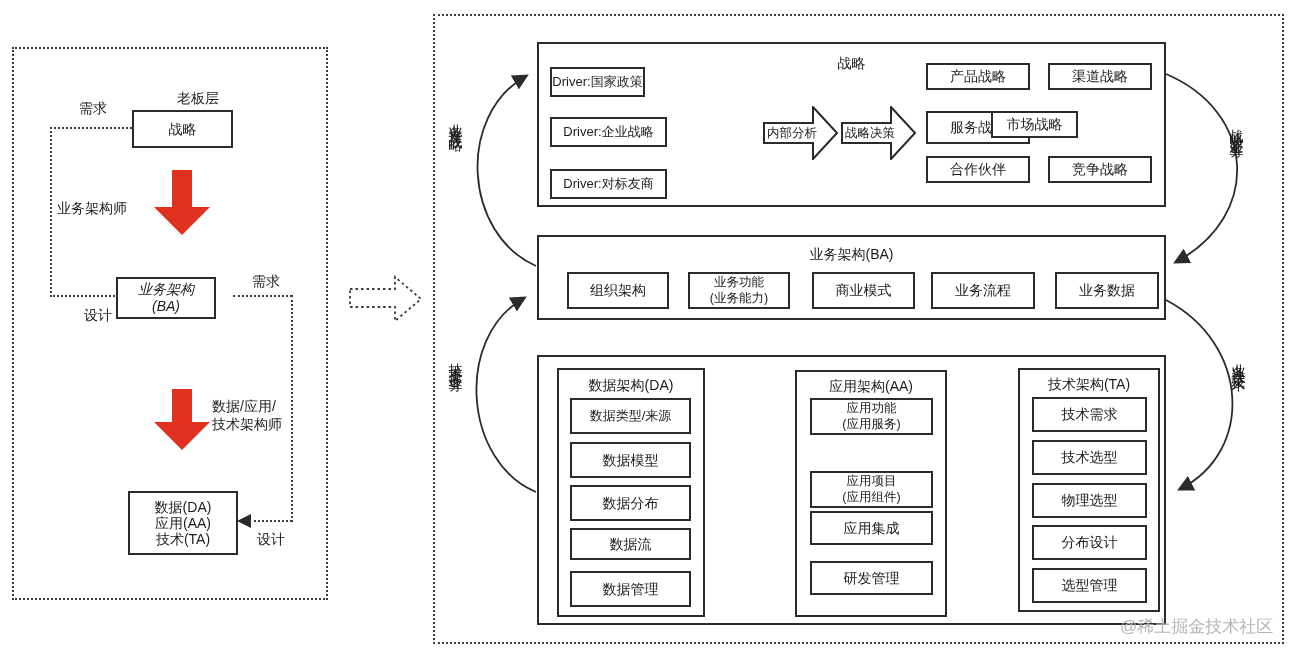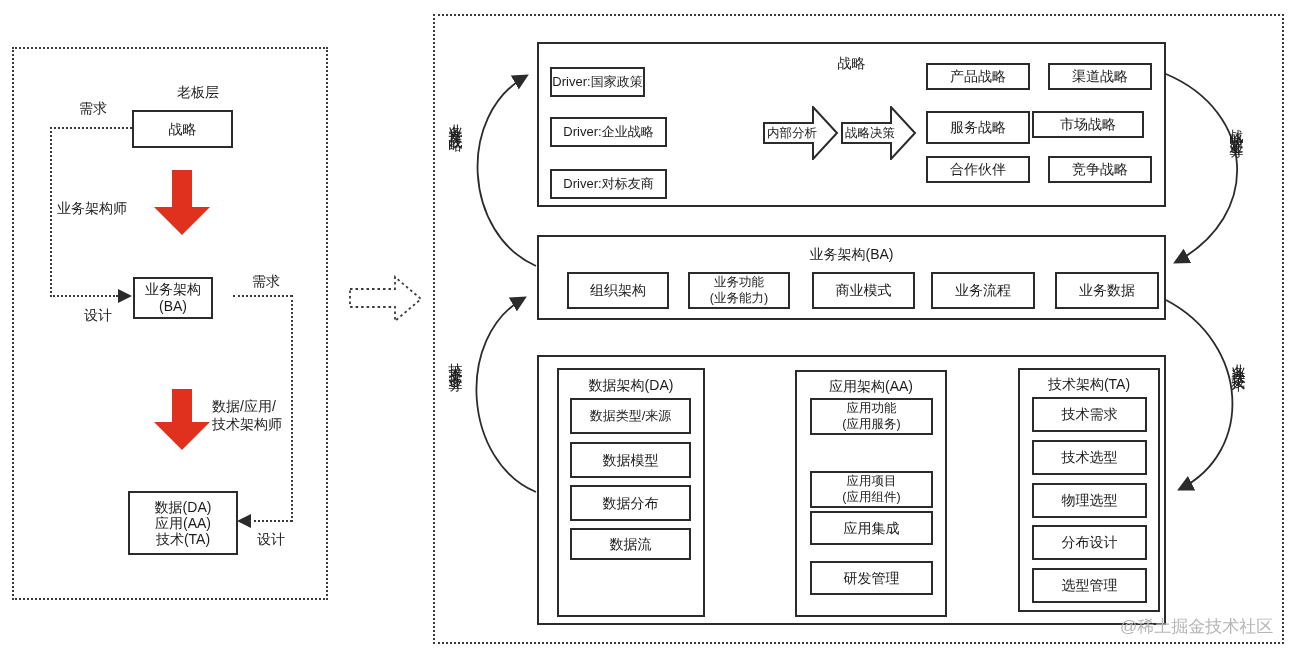--- a/index.html
+++ b/index.html
@@ -50,38 +50,38 @@
     <path d="M 536 492 C 464 462 454 338 524 298" fill="none" stroke="#2b2b2b" stroke-width="1.8" marker-end="url(#ah)"></path>
     <path d="M 1166 74 C 1256 112 1262 216 1176 262" fill="none" stroke="#2b2b2b" stroke-width="1.8" marker-end="url(#ah)"></path>
     <path d="M 1166 300 C 1250 344 1254 452 1180 489" fill="none" stroke="#2b2b2b" stroke-width="1.8" marker-end="url(#ah)"></path>
     <polygon points="350,289 395,289 395,277 421,299 395,321 395,307 350,307" fill="#ffffff" stroke="#3a3a3a" stroke-width="1.8" stroke-dasharray="2.5 3"></polygon>
     <polygon points="118,289 132,296 118,303" fill="#2b2b2b"></polygon>
     <polygon points="251,514 237,521 251,528" fill="#2b2b2b"></polygon>
   </svg>
 
   <div class="panel" style="left:12px;top:47px;width:316px;height:553px;"></div>
 
-  <div class="title" style="left:148px;top:84px;width:100px;">老板层</div>
+  <div class="title" style="left:148px;top:90px;width:100px;">老板层</div>
 
   <div class="label" style="left:79px;top:99px;">需求</div>
 
   <div class="sbox" style="left:132px;top:110px;width:101px;height:38px;">战略</div>
 
   <div class="dot-h" style="left:50px;top:127px;width:82px;"></div>
   <div class="dot-v" style="left:50px;top:127px;height:170px;"></div>
   <div class="dot-h" style="left:50px;top:295px;width:68px;"></div>
 
   <div class="label" style="left:57px;top:199px;">业务架构师</div>
 
   <div>
     <div class="red-stem" style="left:172px;top:170px;width:20px;height:38px;"></div>
     <div class="red-head" style="left:154px;top:207px;"></div>
   </div>
 
-  <div class="sbox" style="left:133px;top:277px;width:80px;height:42px;">业务架构
+  <div class="sbox" style="left:116px;top:277px;width:100px;height:42px;font-style:italic;">业务架构
 (BA)</div>
 
   <div class="label" style="left:252px;top:272px;">需求</div>
   <div class="label" style="left:84px;top:306px;">设计</div>
 
   <div class="dot-h" style="left:233px;top:295px;width:59px;"></div>
   <div class="dot-v" style="left:291px;top:295px;height:227px;"></div>
   <div class="dot-h" style="left:249px;top:520px;width:43px;"></div>
 
   <div class="label" style="left:212px;top:397px;">数据/应用/
@@ -116,21 +116,21 @@
   <div class="proc" style="left:841px;top:106px;">
     <svg width="76" height="54" viewBox="0 0 76 54">
       <polygon points="1,17 50,17 50,1 74,27 50,53 50,37 1,37" fill="#fff" stroke="#2b2b2b" stroke-width="2"></polygon>
     </svg>
     <span class="step-text">战略决策</span>
   </div>
 
   <div class="sbox" style="left:926px;top:63px;width:104px;height:27px;">产品战略</div>
   <div class="sbox" style="left:1048px;top:63px;width:104px;height:27px;">渠道战略</div>
   <div class="sbox" style="left:926px;top:111px;width:104px;height:33px;">服务战略</div>
-  <div class="sbox" style="left:1032px;top:111px;width:112px;height:27px;">市场战略</div>
+  <div class="sbox" style="left:991px;top:111px;width:87px;height:27px;">市场战略</div>
   <div class="sbox" style="left:926px;top:156px;width:104px;height:27px;">合作伙伴</div>
   <div class="sbox" style="left:1048px;top:156px;width:104px;height:27px;">竞争战略</div>
 
   <div class="sbox" style="left:537px;top:235px;width:629px;height:85px;"></div>
   <div class="title" style="left:537px;top:246px;width:629px;">业务架构(BA)</div>
 
   <div class="sbox" style="left:567px;top:272px;width:102px;height:37px;">组织架构</div>
   <div class="sbox small2" style="left:688px;top:272px;width:102px;height:37px;line-height:1.25;">业务功能
 (业务能力)</div>
   <div class="sbox" style="left:812px;top:272px;width:103px;height:37px;">商业模式</div>
@@ -138,20 +138,21 @@
   <div class="sbox" style="left:1055px;top:272px;width:104px;height:37px;">业务数据</div>
 
   <div class="sbox" style="left:537px;top:355px;width:629px;height:270px;"></div>
 
   <div class="sbox" style="left:557px;top:368px;width:148px;height:249px;"></div>
   <div class="title" style="left:557px;top:377px;width:148px;">数据架构(DA)</div>
   <div class="sbox" style="left:570px;top:398px;width:121px;height:36px;font-size:13px;">数据类型/来源</div>
   <div class="sbox" style="left:570px;top:442px;width:121px;height:36px;">数据模型</div>
   <div class="sbox" style="left:570px;top:485px;width:121px;height:36px;">数据分布</div>
   <div class="sbox" style="left:570px;top:528px;width:121px;height:32px;">数据流</div>
+  <div class="sbox" style="left:570px;top:571px;width:121px;height:36px;">数据管理</div>
 
   <div class="sbox" style="left:795px;top:370px;width:152px;height:247px;"></div>
   <div class="title" style="left:795px;top:378px;width:152px;">应用架构(AA)</div>
   <div class="sbox small2" style="left:810px;top:398px;width:123px;height:37px;line-height:1.25;">应用功能
 (应用服务)</div>
   <div class="sbox small2" style="left:810px;top:471px;width:123px;height:37px;line-height:1.25;">应用项目
 (应用组件)</div>
   <div class="sbox" style="left:810px;top:511px;width:123px;height:34px;">应用集成</div>
   <div class="sbox" style="left:810px;top:561px;width:123px;height:34px;">研发管理</div>
 

